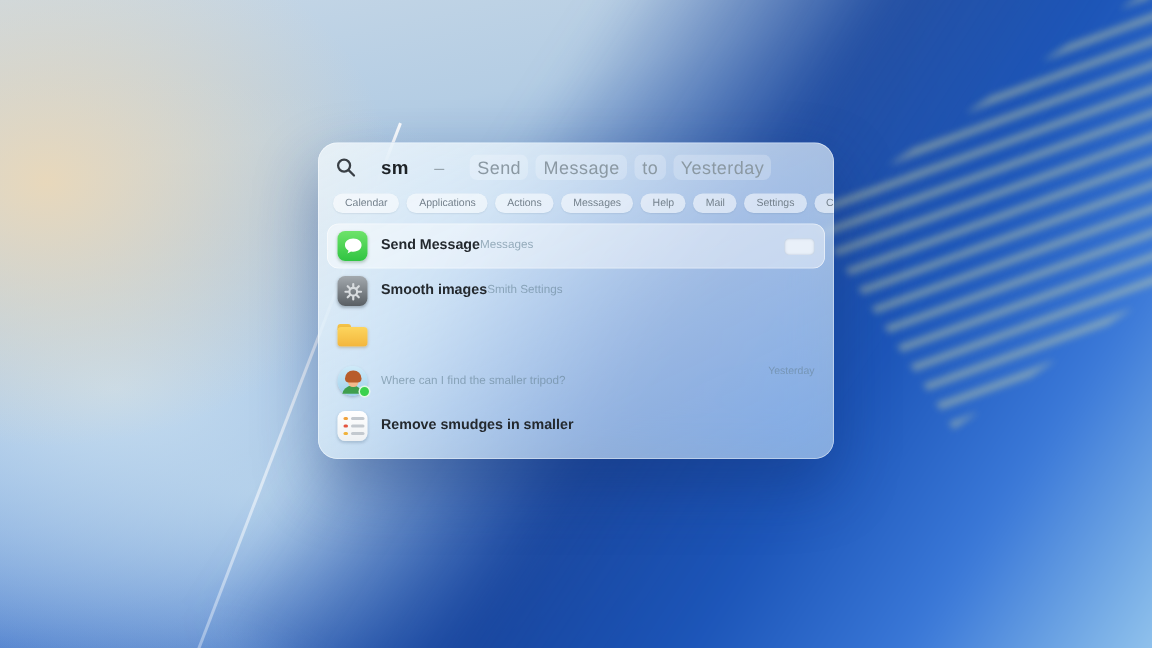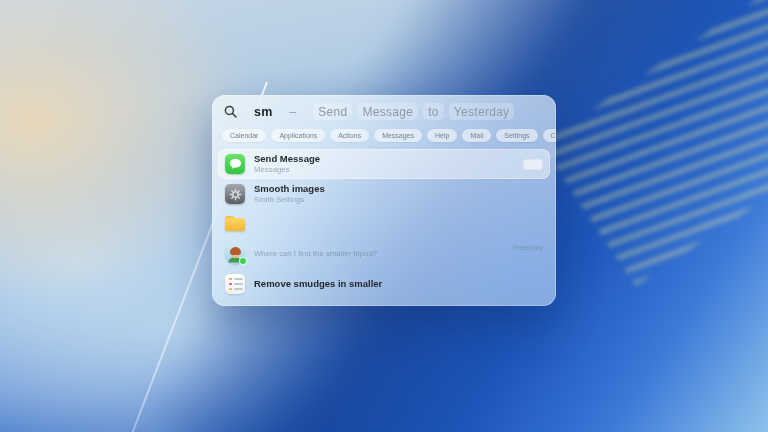--- a/index.html
+++ b/index.html
@@ -62,21 +62,21 @@
   .chip { flex:0 0 auto; font-size:7px; color:#75828d;
     background:rgba(255,255,255,0.55); padding:3px 8px; border-radius:9px;
     box-shadow:0 0.5px 1px rgba(40,70,100,0.12);
   }
 
   .results { padding:2px 6px 0 6px; }
   .row { display:flex; align-items:center; gap:9px; height:30px; padding:0 7px;
     border-radius:8px; }
   .row.selected { background:rgba(255,255,255,0.45);
     box-shadow: inset 0 0 0 0.5px rgba(255,255,255,0.65); }
-  .row-text { display:flex; flex-direction:column; justify-content:flex-start;
+  .row-text { display:flex; flex-direction:row; justify-content:flex-start;
     line-height:1.3; flex:1; min-width:0; }
   .title { font-size:9.5px; font-weight:700; color:#24292e; }
   .subtitle { font-size:7.8px; color:rgba(104,132,150,0.62); }
   .meta { margin-left:auto; font-size:7px; color:rgba(104,132,150,0.6);
     align-self:flex-start; margin-top:5px; }
   .key-badge { margin-left:auto; width:20px; height:11px; border-radius:3px;
     background:rgba(255,255,255,0.6);
     box-shadow: inset 0 0 1.5px rgba(60,90,120,0.35); }
 
   

